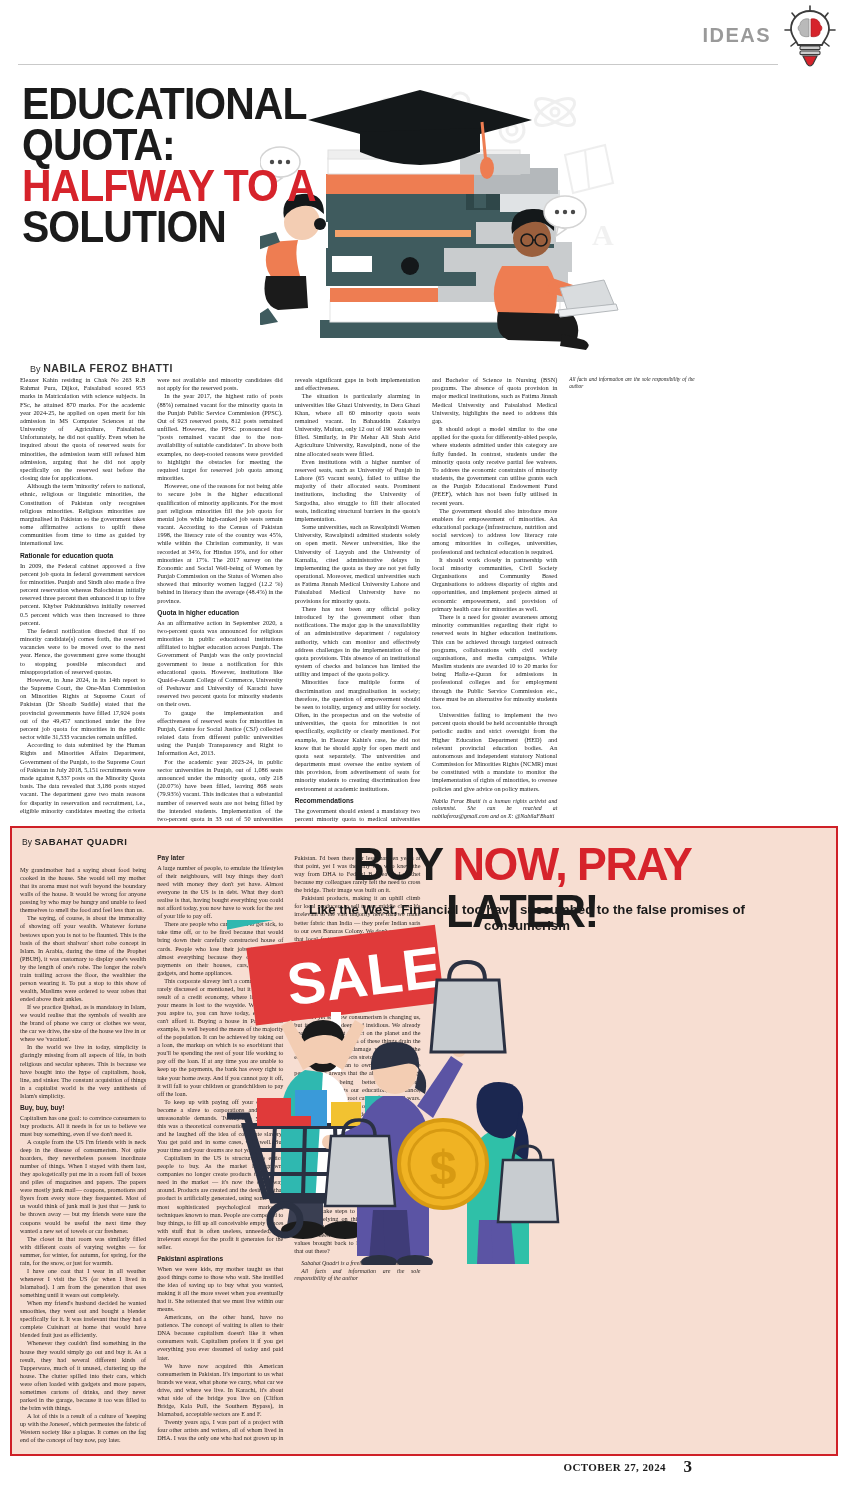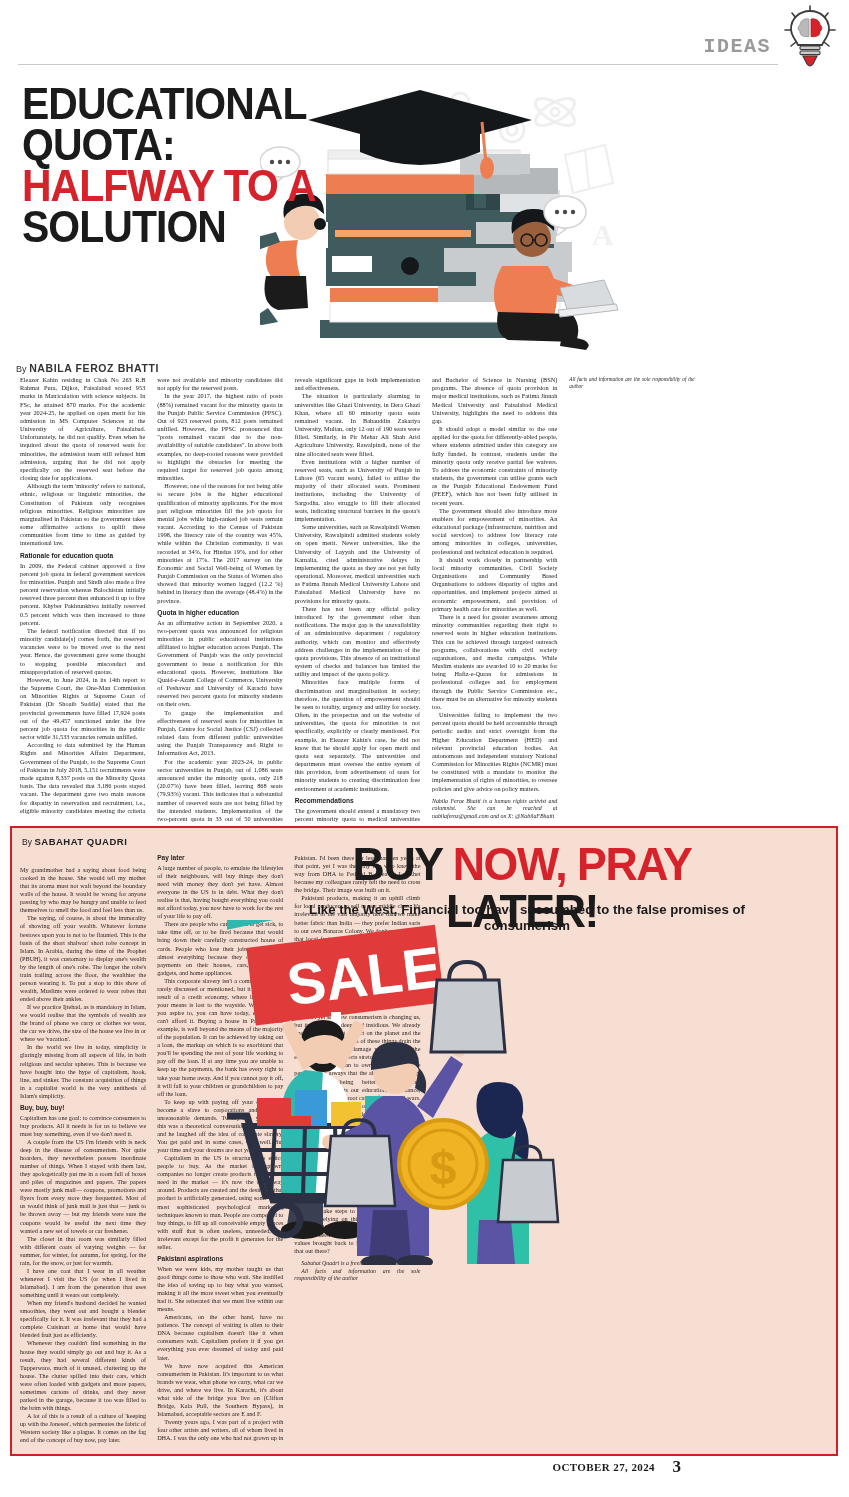--- a/index.html
+++ b/index.html
@@ -10,22 +10,22 @@
     color:#1a1a1a;
     position:relative;
     overflow:hidden;
   }
 
   
   .masthead {
     position:absolute; left:0; top:0; width:849px; height:72px;
   }
   .ideas-word {
-    position:absolute; right:78px; top:35px;
-    font-family:Liberation Mono, monospace;
+    position:absolute; right:78px; top:24px;
+    font-family:Liberation Sans, sans-serif;
     font-weight:700; font-size:20px; letter-spacing:1.5px;
     color:#9a9a9a;
   }
   .bulb-logo { position:absolute; right:8px; top:4px; width:62px; height:66px; }
   .masthead-rule {
     position:absolute; left:18px; top:64px; width:760px; height:1px;
     background:#c9c9c9;
   }
 
   
@@ -48,21 +48,21 @@
   .headline .hl-line { display:block; }
 
   .standfirst {
     position:absolute; left:22px; top:190px; width:400px;
     font-family:"Liberation Sans", sans-serif;
     font-weight:700; font-size:14.2px; line-height:1.30;
     color:#1b1b1b;
   }
 
   .byline1 {
-    position:absolute; left:16px; top:292px;
+    position:absolute; left:30px; top:292px;
     font-family:"Liberation Sans", sans-serif;
     font-size:9.5px; color:#333;
   }
   .byline1 .by-label { font-weight:400; font-size:9px; }
   .byline1 .by-name { font-weight:700; letter-spacing:0.6px; font-size:10.5px; }
 
   .cols1 {
     position:absolute; left:20px; top:306px; width:812px; height:455px;
     column-count:6; column-gap:12px; column-fill:auto;
     font-size:6.3px; line-height:1.30;
@@ -135,21 +135,21 @@
     margin:4px 0 2px 0; text-indent:0;
   }
   .cols2 .bio { font-style:italic; font-size:5.9px; line-height:1.3; margin-top:5px; text-indent:7px; }
   .cols2 .disclaim { font-style:italic; font-size:5.9px; line-height:1.25; text-indent:7px; }
 
   
   .cols2 .c2-lead { margin-top:12px; }
 
   
   .footer {
-    position:absolute; left:5px; bottom:10px; width:692px; height:30px;
+    position:absolute; left:16px; bottom:10px; width:692px; height:30px;
   }
   .footer-date {
     position:absolute; right:42px; top:4px;
     font-family:"Liberation Serif", serif;
     font-weight:700; font-size:11px; letter-spacing:0.4px;
     color:#1b1b1b;
   }
   .footer-page {
     position:absolute; right:16px; top:0px;
     font-family:"Liberation Serif", serif;

